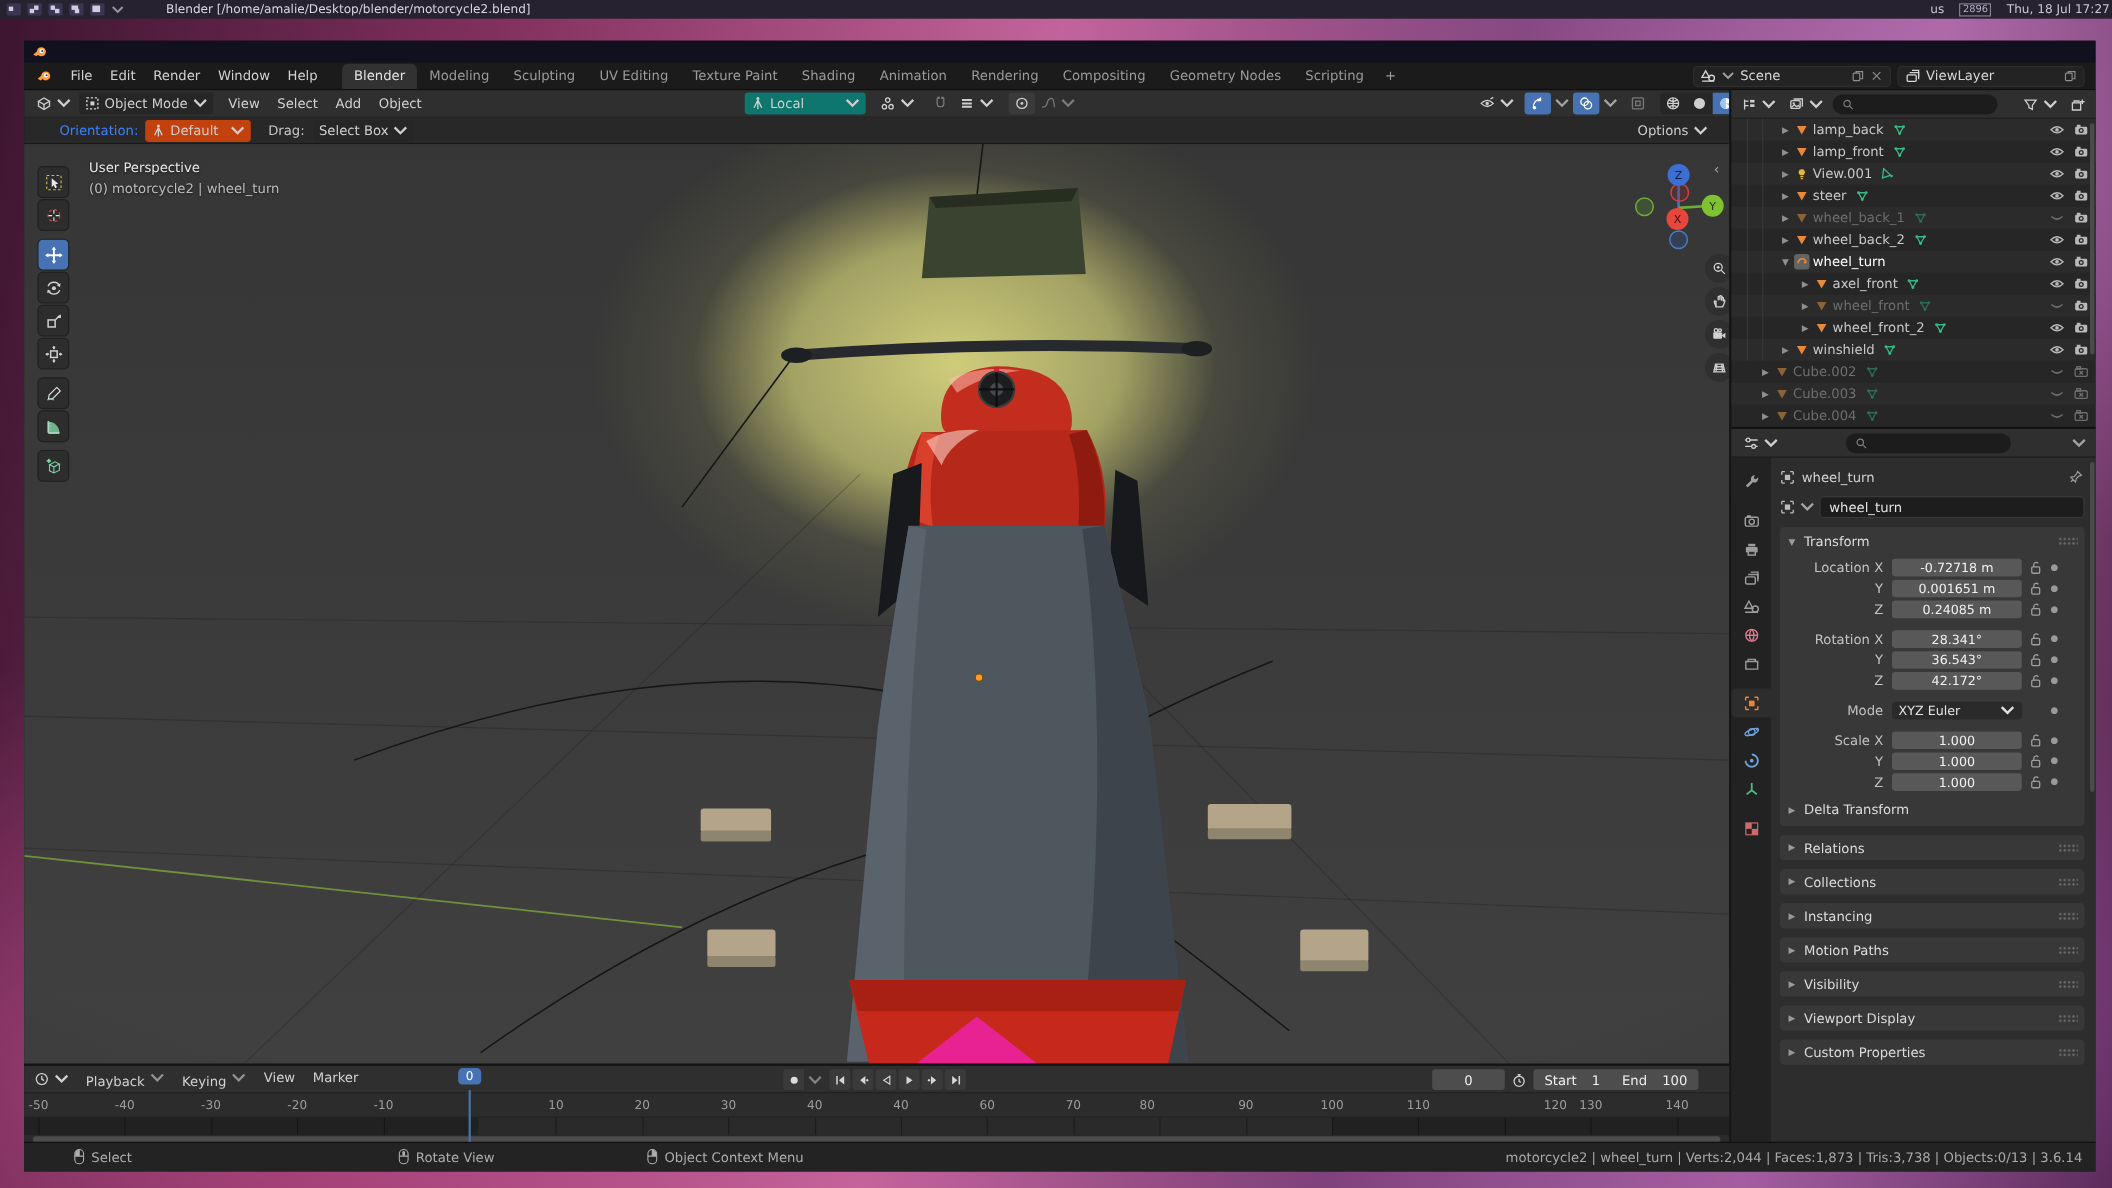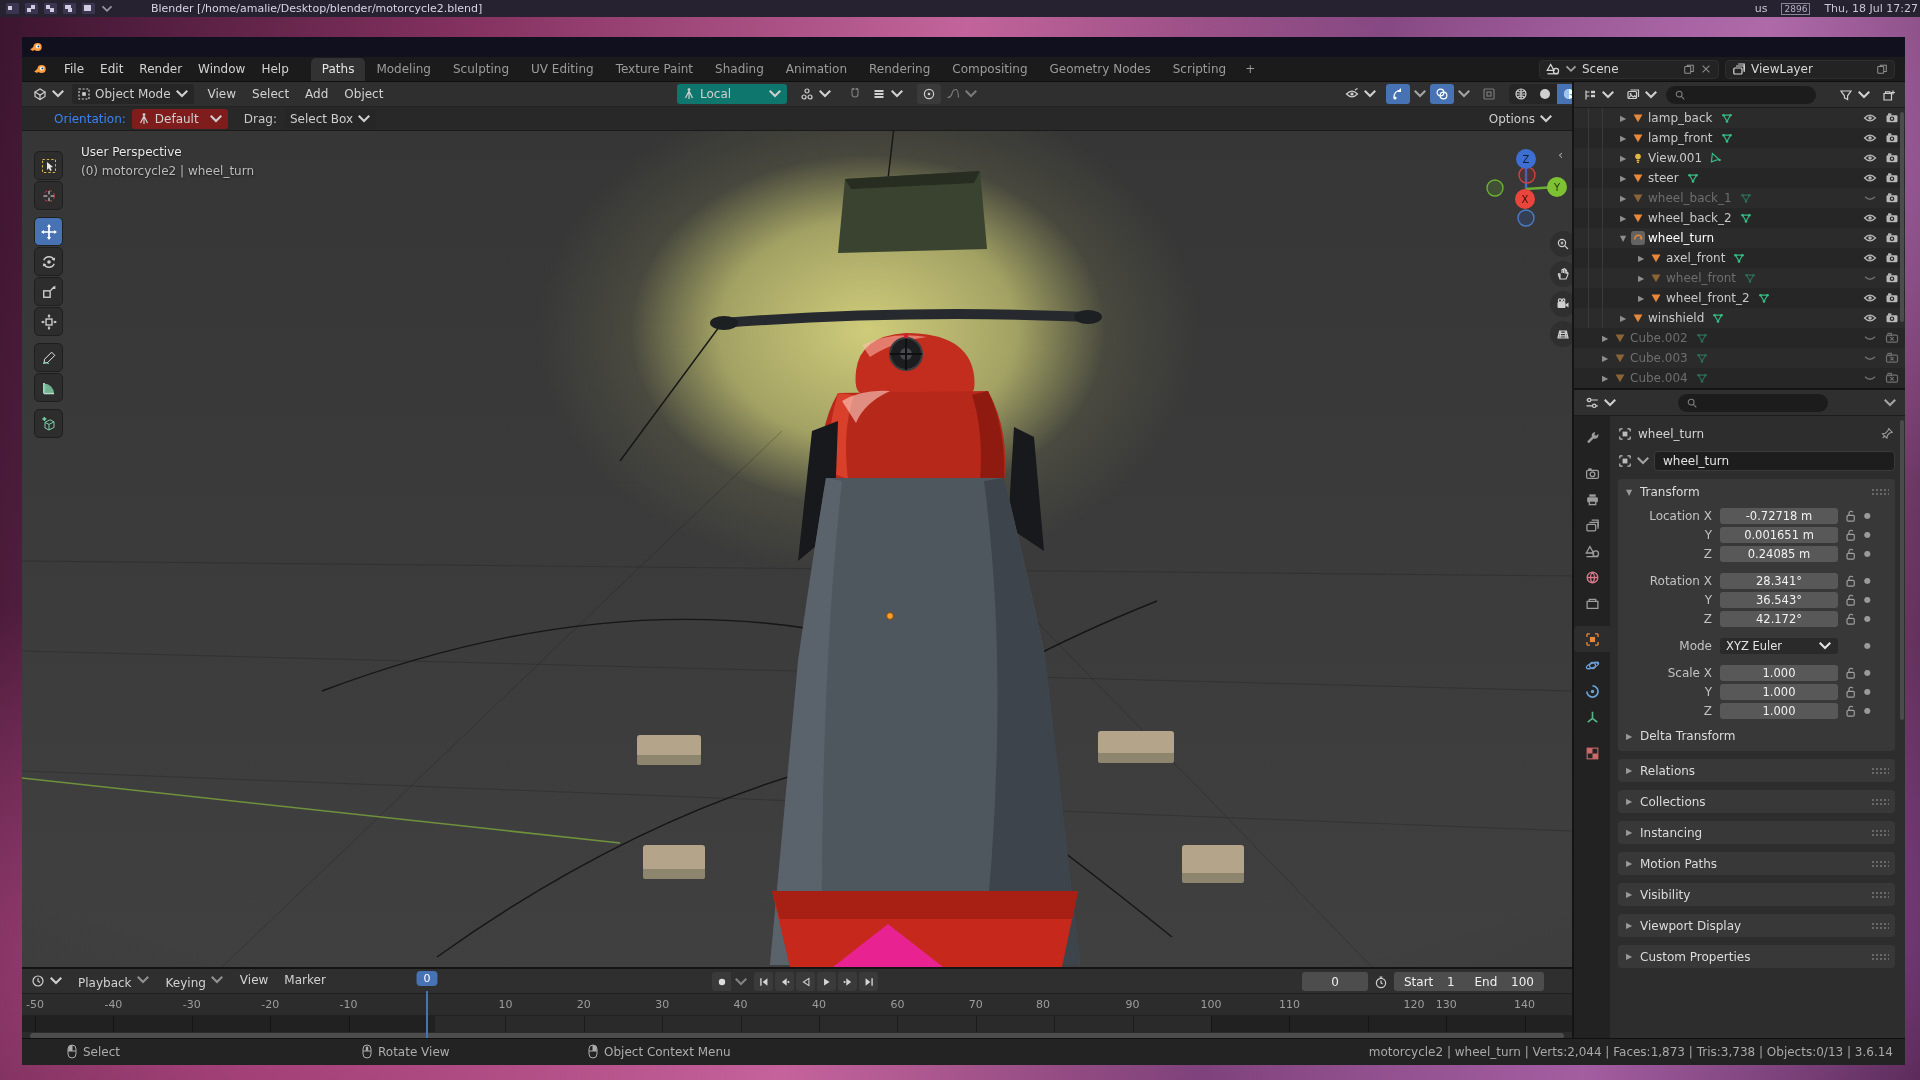--- a/index.html
+++ b/index.html
@@ -205,21 +205,21 @@
           </span>
         </span>
       <span id="topbar-menus" style="display:flex">
           <span class="menu-item">File</span>
           <span class="menu-item">Edit</span>
           <span class="menu-item">Render</span>
           <span class="menu-item">Window</span>
           <span class="menu-item">Help</span>
         </span>
       <span id="tabs">
-          <span class="tab active">Paths</span>
+          <span class="tab active">Blender</span>
           <span class="tab">Modeling</span>
           <span class="tab">Sculpting</span>
           <span class="tab">UV Editing</span>
           <span class="tab">Texture Paint</span>
           <span class="tab">Shading</span>
           <span class="tab">Animation</span>
           <span class="tab">Rendering</span>
           <span class="tab">Compositing</span>
           <span class="tab">Geometry Nodes</span>
           <span class="tab">Scripting</span>
@@ -468,21 +468,21 @@
         <span class="ic chev" style="margin-left:4px;opacity:.7">
             <svg viewBox="0 0 8 6">
               <path d="M1 1.2l3 3 3-3" stroke="currentColor" fill="none" stroke-width="1.2"></path>
             </svg>
           </span>
       </span>
     </div>
 
     <div id="tool-settings">
       <span style="margin-left:32px;color:#3b82f6">Orientation:</span>
-      <span class="hbtn" style="background:#7f1d1d;margin-left:6px;width:96px">
+      <span class="hbtn" style="background:#c2410c;margin-left:6px;width:96px">
         <span class="ic">
             <svg viewBox="0 0 14 14" fill="none" stroke="currentColor" stroke-width="1.2">
               <path d="M7 12V4M7 4L3.5 11M7 4l3.5 7"></path>
               <circle cx="7" cy="2.6" r="1.4" fill="currentColor" stroke="none"></circle>
             </svg>
           </span>
         <span>Default</span>
         <span class="flexsp"></span>
         <span class="ic chev">
             <svg viewBox="0 0 8 6">

